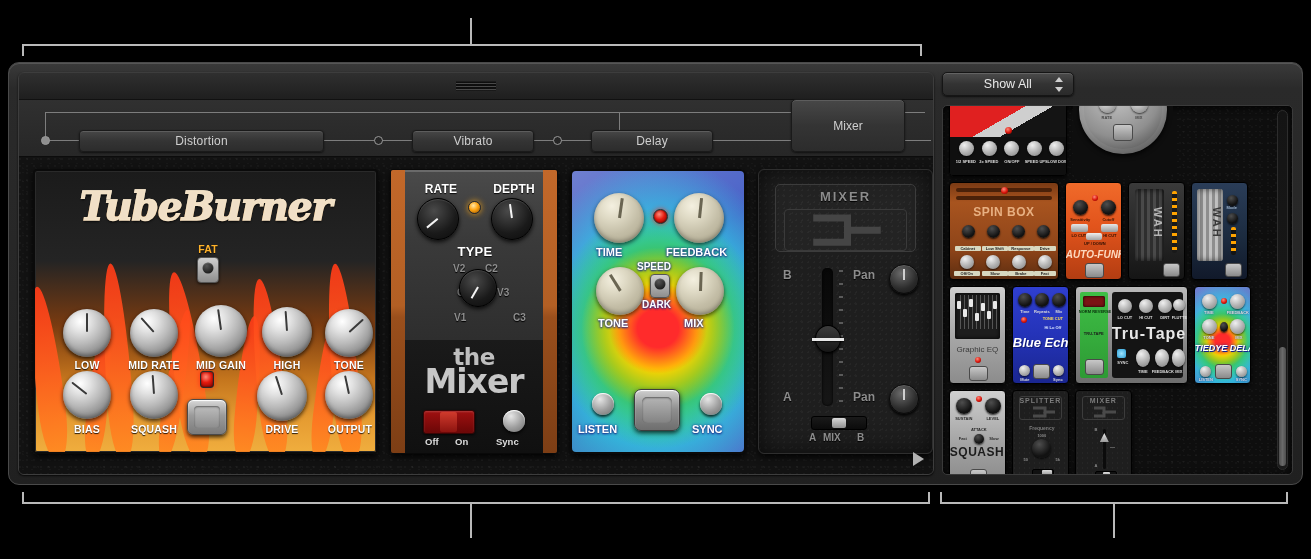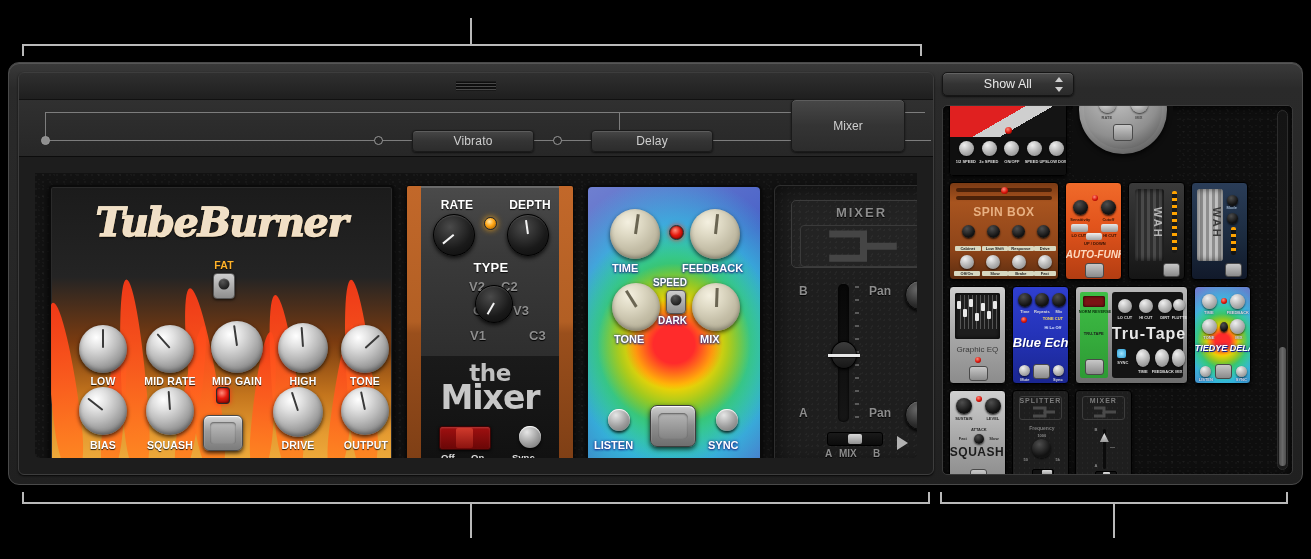--- a/index.html
+++ b/index.html
@@ -65,21 +65,21 @@
     border:1px solid #1a1a1a; border-radius:5px;
     box-shadow:inset 0 1px 0 #5d5d5d, 0 1px 2px rgba(0,0,0,.6);
     color:#cfcfcf; font-size:12px; text-align:center; line-height:53px;
   }
   .node { position:absolute; width:9px; height:9px; border-radius:50%;
           border:1.5px solid #9a9a9a; background:#262626; top:36px; }
   .node.filled { background:#8f8f8f; }
 
   
   #pedal-strip {
-    flex:1; position:relative; margin:16px; overflow:hidden;
+    flex:1; position:relative; margin:0; overflow:hidden;
     background:#121212;
     background-image:
       radial-gradient(circle at 12% 30%, rgba(255,255,255,.028) 0 1px, transparent 1px),
       radial-gradient(circle at 44% 72%, rgba(255,255,255,.025) 0 1px, transparent 1px),
       radial-gradient(circle at 76% 18%, rgba(255,255,255,.03) 0 1px, transparent 1px),
       radial-gradient(circle at 28% 88%, rgba(255,255,255,.02) 0 1px, transparent 1px);
     background-size:7px 7px, 9px 9px, 11px 11px, 13px 13px;
     border-radius:0 0 5px 5px;
   }
   #scroll-arrow { position:absolute; right:9px; bottom:8px; width:0;height:0;
@@ -155,21 +155,21 @@
     box-shadow:0 3px 7px rgba(0,0,0,.9);
     background:linear-gradient(#2c2c2c,#242424 55%,#1a1a1a);
     overflow:hidden; }
   .vibe-rail { position:absolute; top:0; bottom:0; width:14px;
     background:linear-gradient(180deg,#c2682a 0%,#b25f24 48%,#9a4f1c 52%,#7d3e15 100%); }
   #vibe-face { position:absolute; left:14px; right:14px; top:0; height:170px;
     background:linear-gradient(#4a4a4a,#3a3a3a 40%,#2e2e2e);
     border-top:2px solid #6a6a6a; }
   #vibe-bottom { position:absolute; left:14px; right:14px; top:170px; bottom:0;
     background:linear-gradient(#1a1a1a,#101010); }
-  .vtype-lbl { position:absolute; font-size:13px; color:#8e8e8e; font-weight:bold;
+  .vtype-lbl { position:absolute; font-size:10px; color:#8e8e8e; font-weight:bold;
                text-shadow:0 1px 1px #000; }
   #vibe-logo { position:absolute; left:0; right:0; top:176px; text-align:center;
                line-height:1; }
   #vibe-logo .the { font-size:23px; font-weight:bold; color:#bfbfbf;
                     letter-spacing:-.5px; display:block;
                     font-family:"DejaVu Sans", sans-serif; }
   #vibe-logo .vibe { font-size:33px; font-weight:bold; color:#c7c7c7;
                      letter-spacing:-1px; display:block; margin-top:-4px;
                      font-family:"DejaVu Sans", sans-serif; }
   #vibe-onoff { position:absolute; left:32px; top:240px; width:52px; height:24px;
@@ -342,20 +342,21 @@
       <div class="wire" style="left:26px; top:12px; width:880px; height:1px;"></div>
       <div class="wire" style="left:26px; top:12px; width:1px;  height:28px;"></div>
       <div class="wire" style="left:600px;top:12px; width:1px;  height:28px;"></div>
       <div class="wire" style="left:878px;top:12px; width:1px;  height:28px;"></div>
       <div class="wire" style="left:26px; top:40px; width:886px;height:1px;"></div>
 
       <div class="node filled" style="left:22px;"></div>
       <div class="node" style="left:355px;"></div>
       <div class="node" style="left:534px;"></div>
 
+      <div class="slot-btn" style="left:60px; width:245px;">Distortion</div>
       <div class="slot-btn" style="left:393px; width:122px;">Vibrato</div>
       <div class="slot-btn" style="left:572px; width:122px;">Delay</div>
       <div id="slot-mixer">Mixer</div>
     </div>
 
     <div id="pedal-strip">
 
       <div class="pedal" id="pedal-distortion">
         <div class="flame" style="left:6px;   transform:rotate(-7deg)  scaleX(.8) scaleY(1.15);"></div>
         <div class="flame" style="left:40px;  transform:rotate(6deg)   scaleX(.6) scaleY(.9);"></div>

